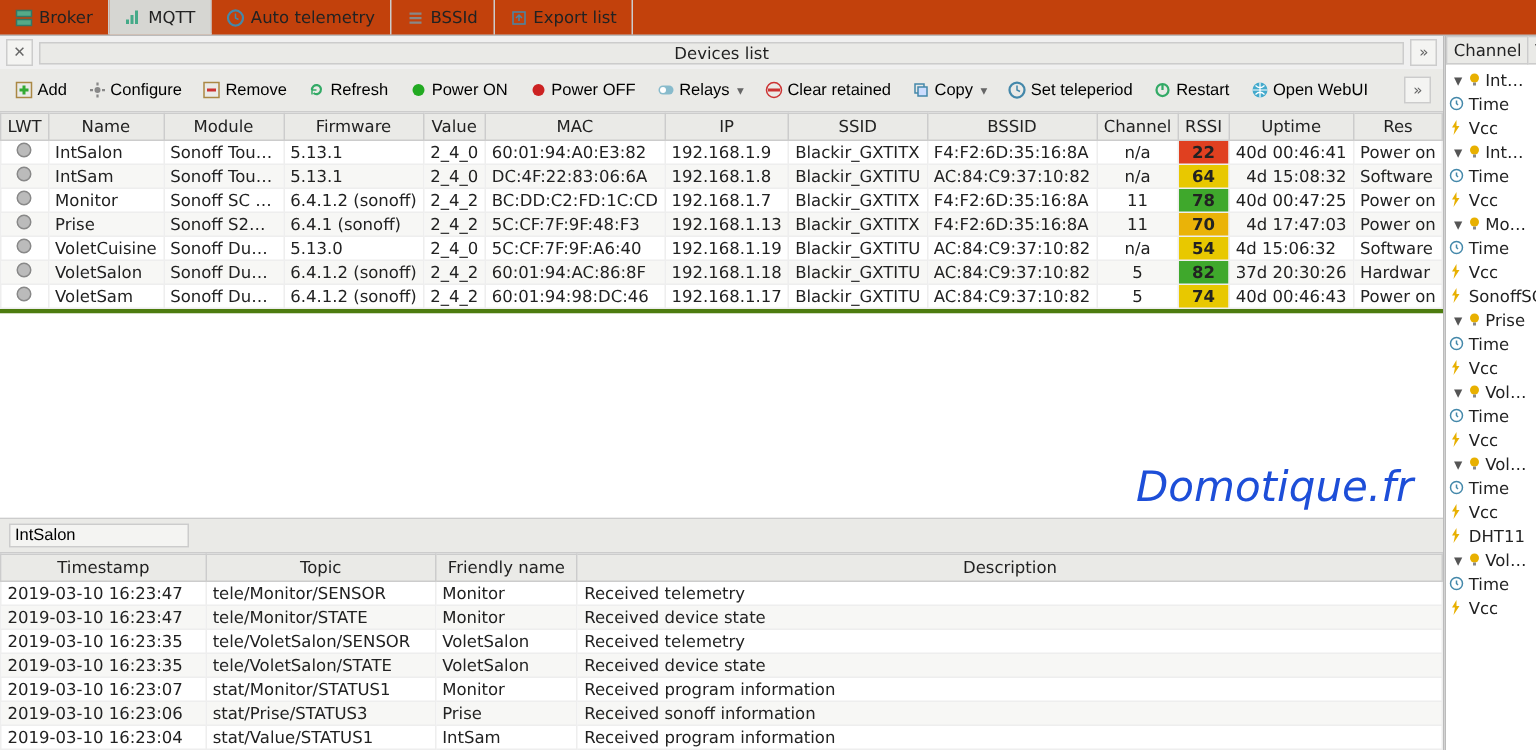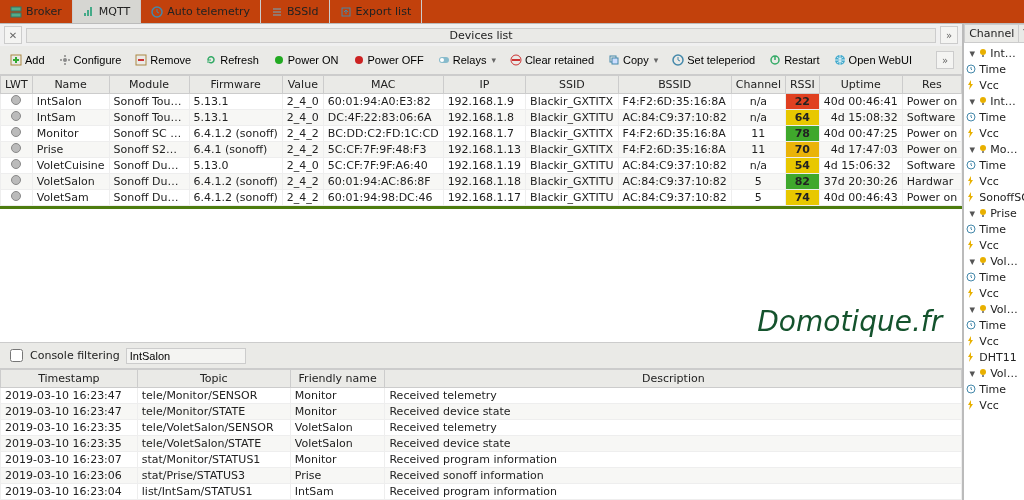--- a/index.html
+++ b/index.html
@@ -314,28 +314,24 @@
     <td style="text-align:center">5</td>
     <td class="rssi" style="background:#e8c800">74</td>
     <td style="text-align:right">40d 00:46:43</td>
               <td>Power on</td>
   </tr>
           </tbody>
       </table>
     </div>
 
     <div class="gap" style="background:#fff;position:relative;">
-      <div style="position:absolute;right:20px;bottom:4px;font-size:28px;color:#14532d;font-style:italic;pointer-events:none;">Domotique.fr</div>
+      <div style="position:absolute;right:20px;bottom:4px;font-size:28px;color:#1d4ed8;font-style:italic;pointer-events:none;">Domotique.fr</div>
     </div>
 
     <div class="console-filter">
-      <label style="display:flex;align-items:center;gap:4px;">
-        <input type="checkbox" style=""> 
-          <span>Console filtering</span>
-      </label>
       <input type="text" readonly="" value="IntSalon" style="">
     </div>
 
     <table style="border-top:1px solid #ccc;">
       <thead>
           <tr id="loghead">
             <th>Timestamp</th>
             <th>Topic</th>
             <th>Friendly name</th>
             <th style="width:60%">Description</th>
@@ -373,21 +369,21 @@
             <td>Received program information</td>
   </tr>
           <tr>
     <td>2019-03-10 16:23:06</td>
             <td>stat/Prise/STATUS3</td>
             <td>Prise</td>
             <td>Received sonoff information</td>
   </tr>
           <tr>
     <td>2019-03-10 16:23:04</td>
-            <td>list/IntSam/STATUS1</td>
+            <td>stat/Value/STATUS1</td>
             <td>IntSam</td>
             <td>Received program information</td>
   </tr>
         </tbody>
     </table>
   </div>
 
   <div class="right">
     <table style="width:100%">
         <thead>

